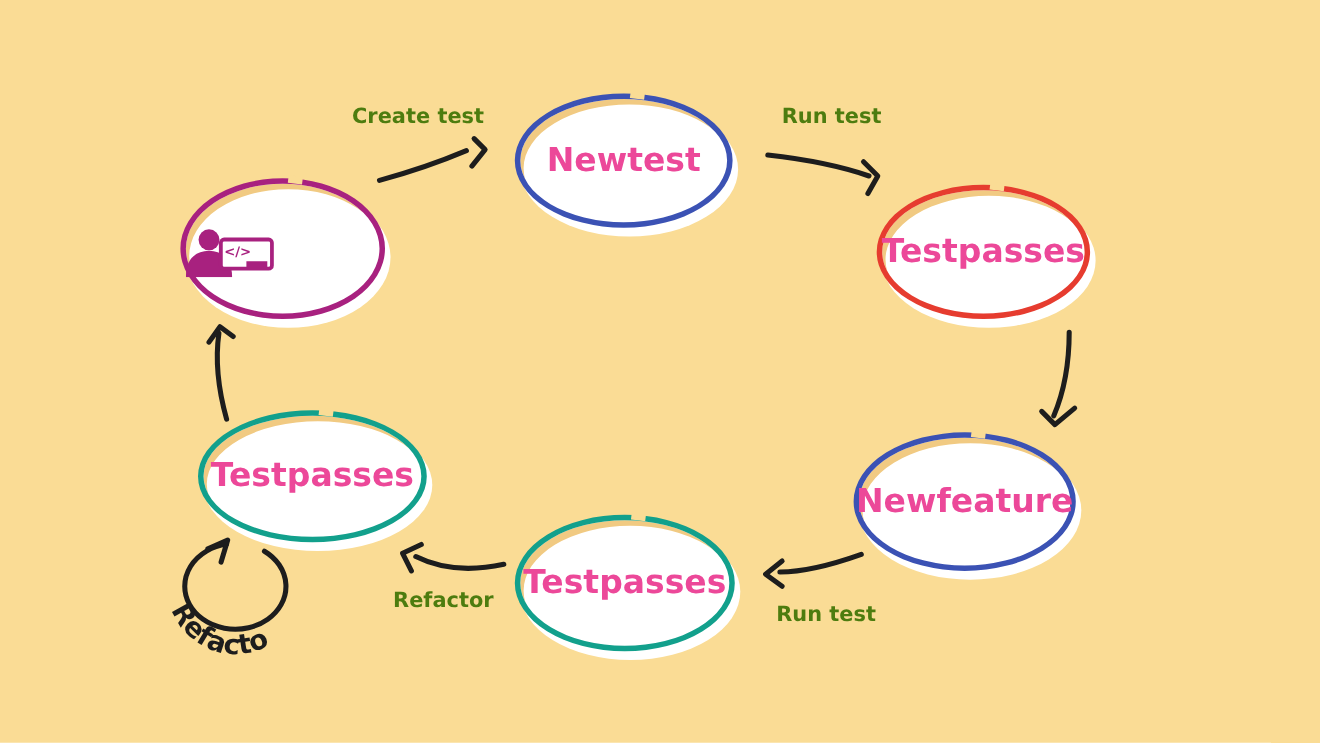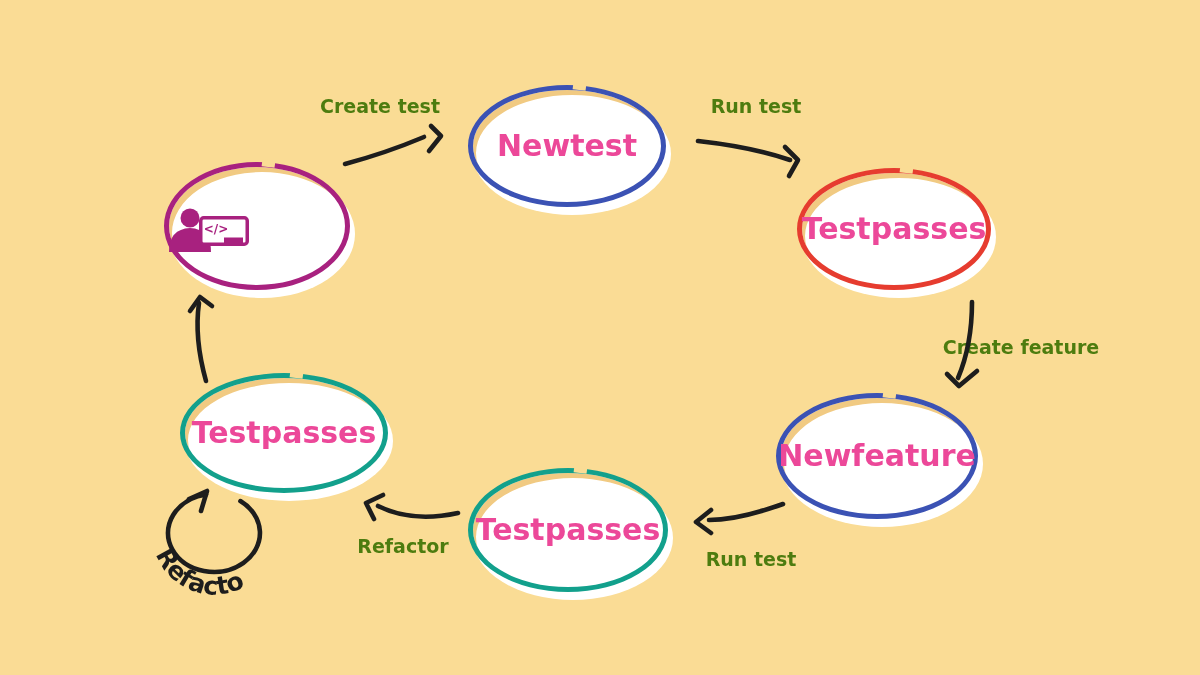--- a/index.html
+++ b/index.html
@@ -106,24 +106,20 @@
   <div class="edge-label" style="left:380px;top:106px;">
     <span>Create</span>
     <span>test</span>
   </div>
 
   <div class="edge-label" style="left:756px;top:106px;">
     <span>Run</span>
     <span>test</span>
   </div>
 
-  <div class="edge-label" style="left:1021px;top:347px;">
-    <span>Create</span>
-    <span>feature</span>
-  </div>
 
   <div class="edge-label" style="left:751px;top:559px;">
     <span>Run</span>
     <span>test</span>
   </div>
 
   <div class="edge-label" style="left:403px;top:546px;">
     <span>Refactor</span>
   </div>
 

